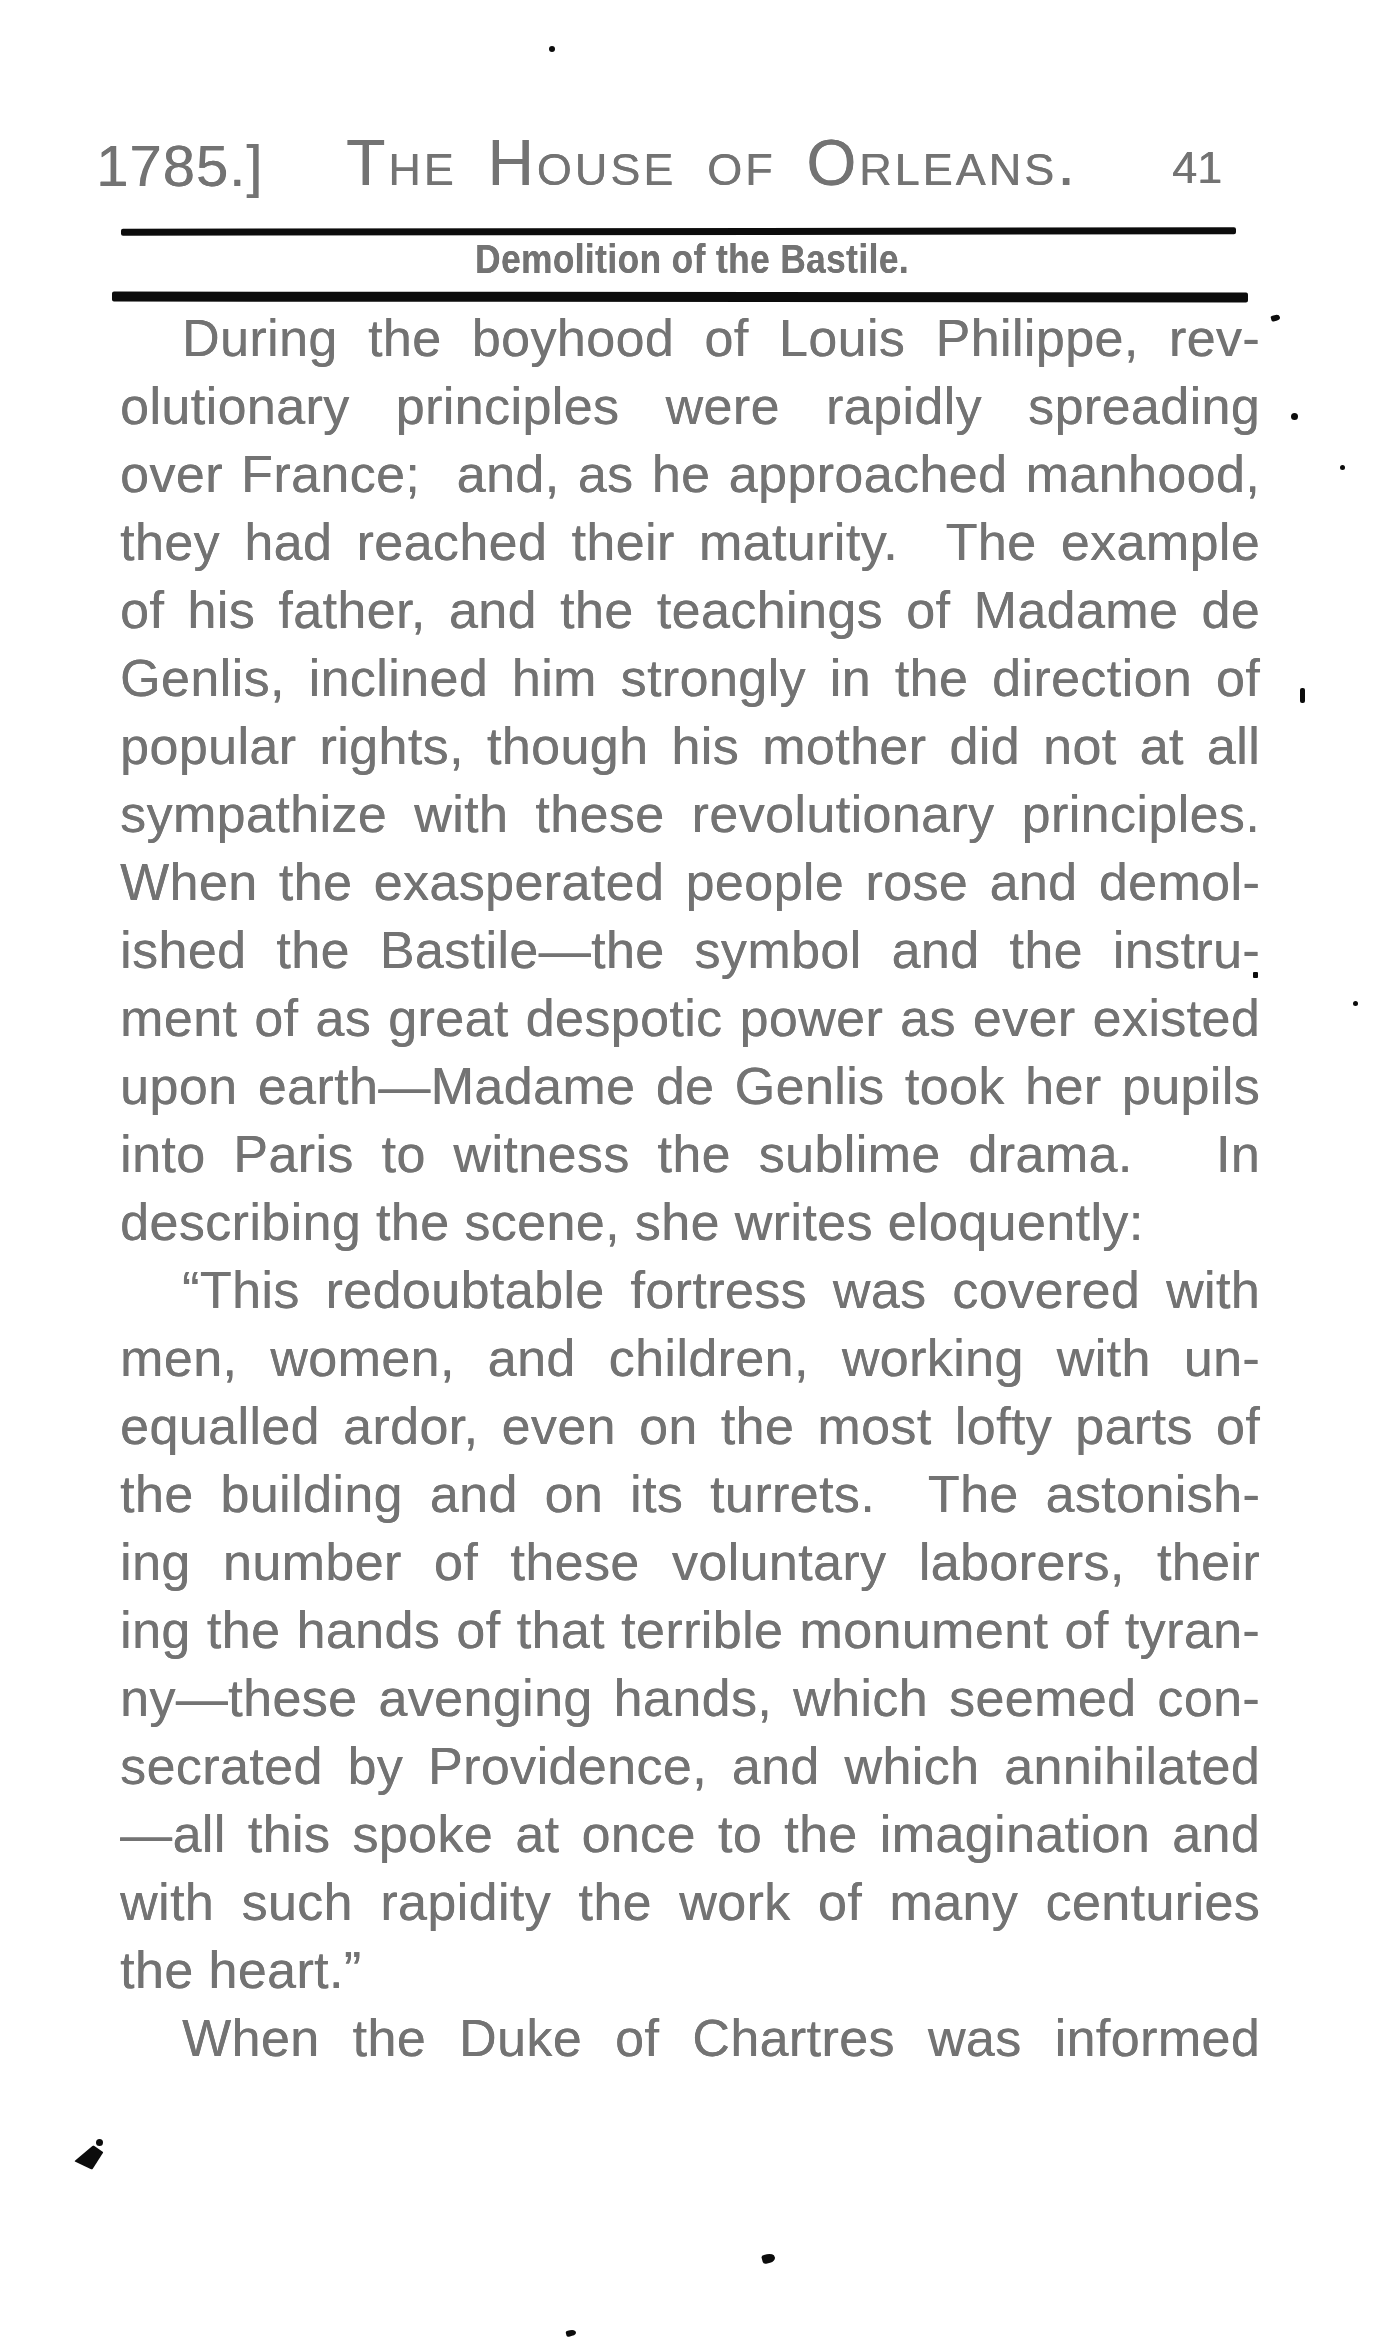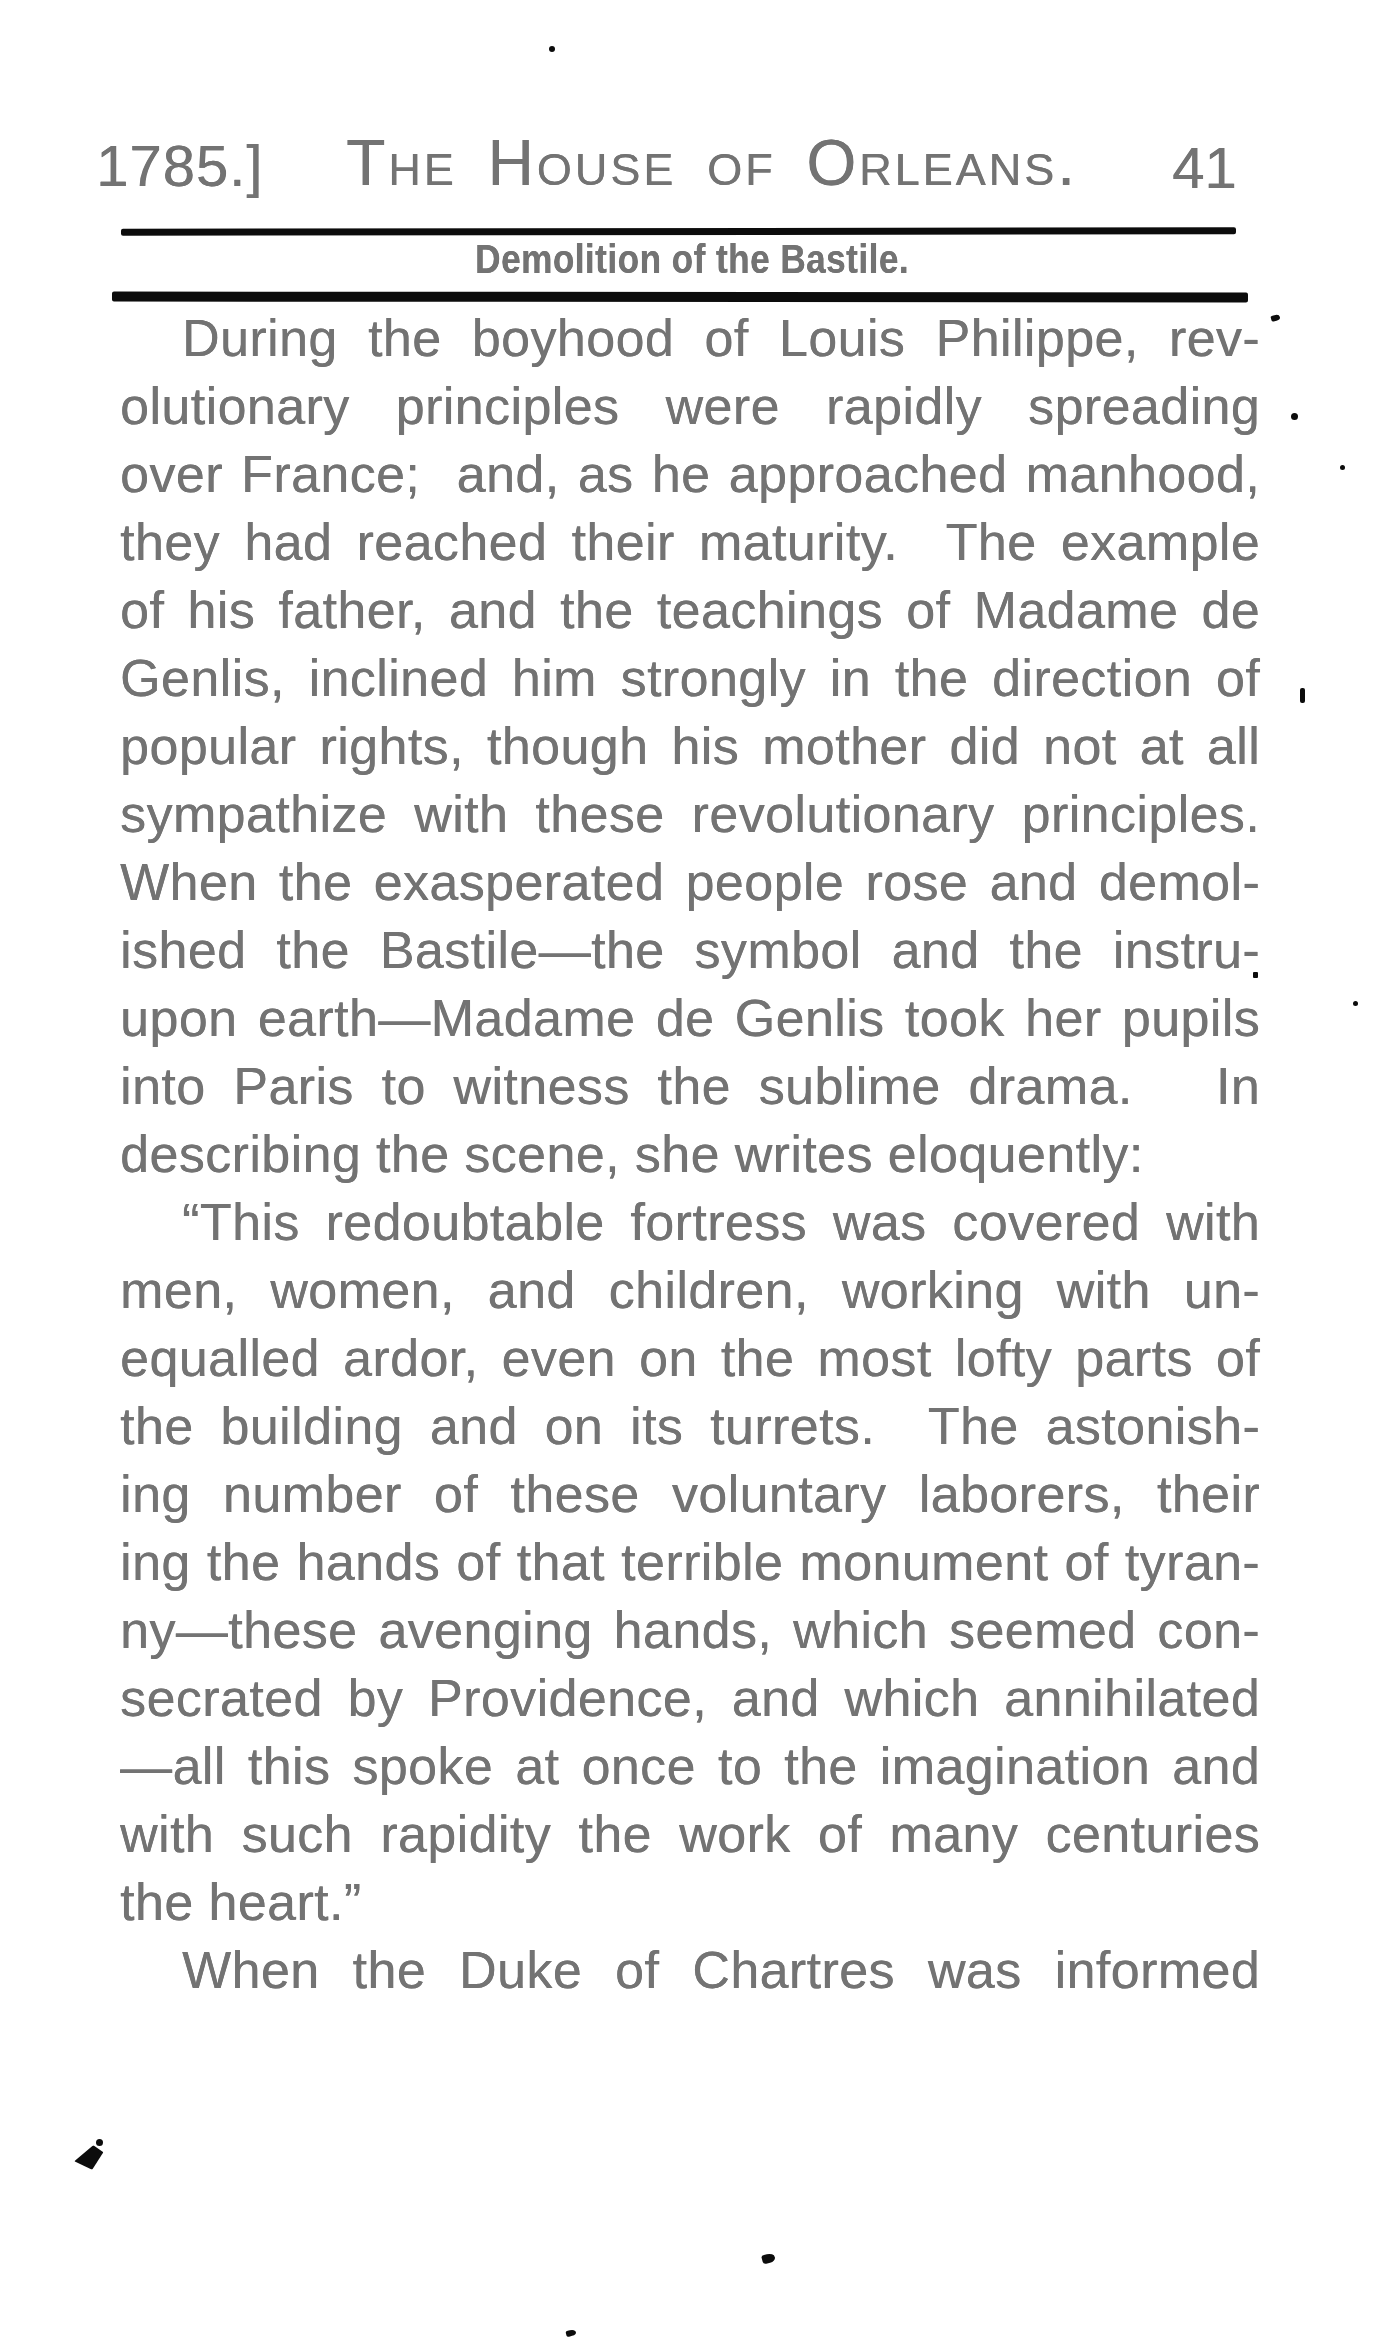--- a/index.html
+++ b/index.html
@@ -24,21 +24,21 @@
     transform:translateX(-50%);
     font-variant:small-caps;
     font-size:64px;line-height:64px;
     letter-spacing:3px;word-spacing:10px;
     text-shadow:0.4px 0.4px 0 currentColor;
     white-space:nowrap;
     margin-left:20px;
   }
   .pagenum{
     position:absolute;left:1172px;top:138px;
-    font-size:58px;line-height:60px;
+    font-size:45px;line-height:60px;
     text-shadow:0.4px 0.4px 0 currentColor;
     white-space:nowrap;
   }
   .rule{position:absolute;background:#0c0c0c;border-radius:2px;}
   .rule-top{left:121px;top:228px;width:1115px;height:7px;transform:rotate(-0.07deg);}
   .rule-bottom{left:112px;top:292px;width:1136px;height:10px;transform:rotate(0.05deg);}
   .section-heading{
     position:absolute;left:50%;top:236px;
     transform:translateX(-50%) scaleX(0.88);
     transform-origin:center;
@@ -94,20 +94,21 @@
       <div class="line indent">During the boyhood of Louis Philippe, rev-</div>
       <div class="line">olutionary principles were rapidly spreading</div>
       <div class="line">over France;  and, as he approached manhood,</div>
       <div class="line">they had reached their maturity.  The example</div>
       <div class="line">of his father, and the teachings of Madame de</div>
       <div class="line">Genlis, inclined him strongly in the direction of</div>
       <div class="line">popular rights, though his mother did not at all</div>
       <div class="line">sympathize with these revolutionary principles.</div>
       <div class="line">When the exasperated people rose and demol-</div>
       <div class="line">ished the Bastile—the symbol and the instru-</div>
+      <div class="line">ment of as great despotic power as ever existed</div>
       <div class="line">upon earth—Madame de Genlis took her pupils</div>
       <div class="line">into Paris to witness the sublime drama.   In</div>
       <div class="line nojust">describing the scene, she writes eloquently:</div>
       <div class="line indent">“This redoubtable fortress was covered with</div>
       <div class="line">men, women, and children, working with un-</div>
       <div class="line">equalled ardor, even on the most lofty parts of</div>
       <div class="line">the building and on its turrets.  The astonish-</div>
       <div class="line">ing number of these voluntary laborers, their</div>
       <div class="line">ing the hands of that terrible monument of tyran-</div>
       <div class="line">ny—these avenging hands, which seemed con-</div>

